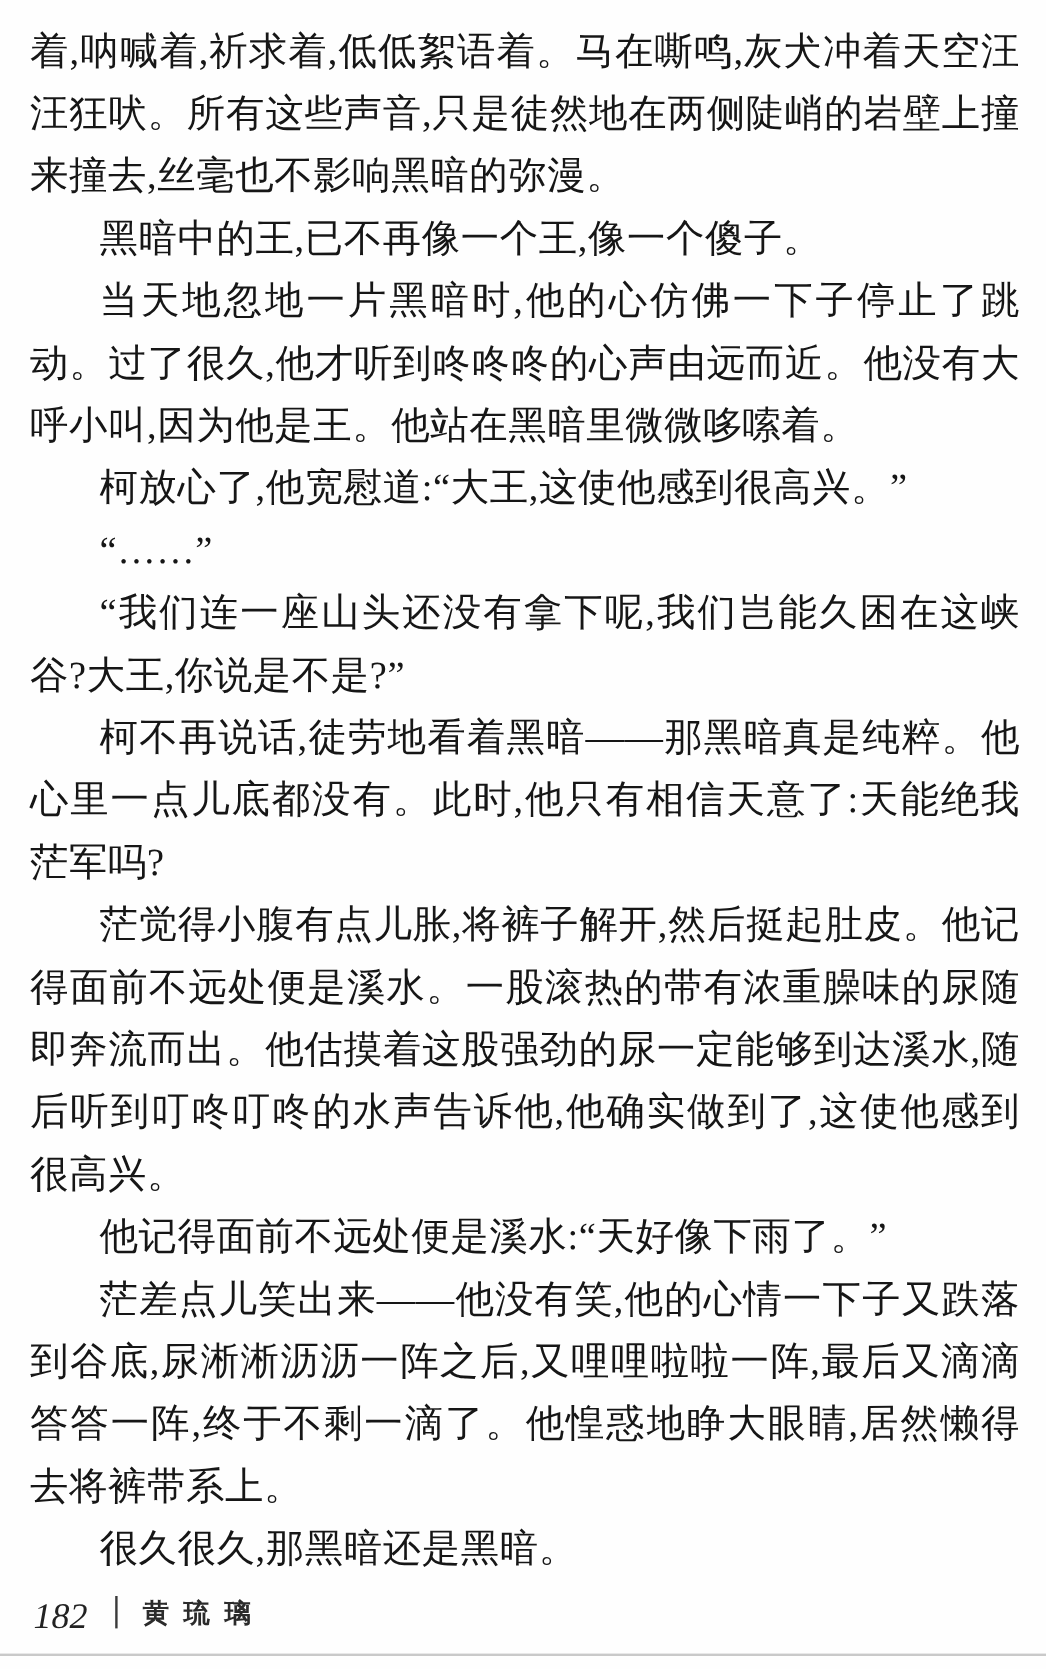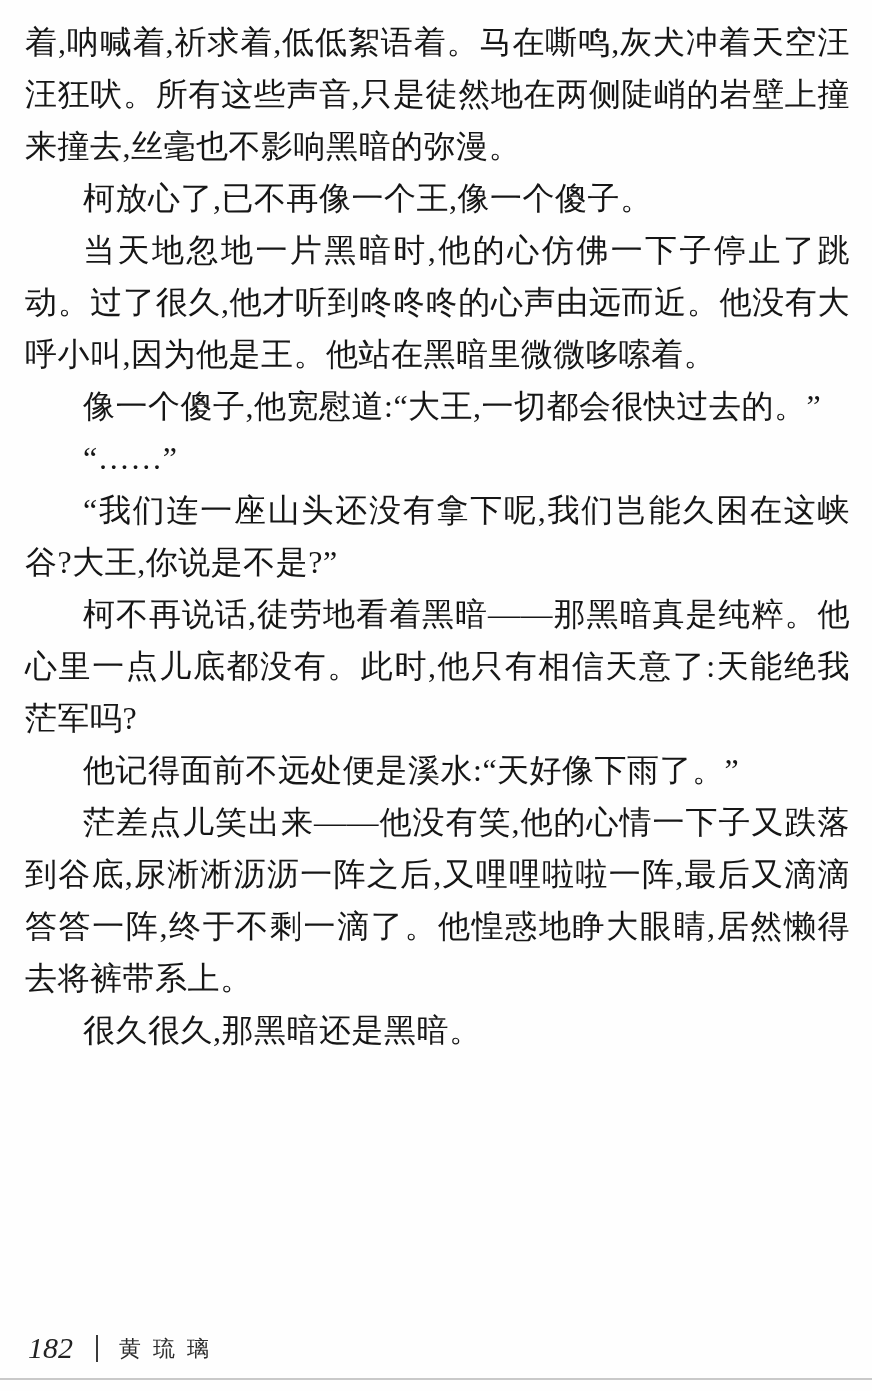--- a/index.html
+++ b/index.html
@@ -32,68 +32,68 @@
     letter-spacing: 0.5px;
   }
 
   .para.no-indent { text-indent: 0; }
 
   .page-footer {
     position: absolute;
     left: 28px;
     top: 1330px;
     display: flex;
-    align-items: center;
   }
 
   .page-number {
     font-size: 30px;
     font-style: italic;
     color: #222222;
     line-height: 36px;
   }
 
   .footer-divider {
     width: 2px;
     height: 27px;
     background: #3a3a3a;
     margin: 0 21px 0 23px;
   }
 
   .book-title {
     font-size: 22px;
     letter-spacing: 12px;
     color: #2b2b2b;
-    font-weight: 400;
+    font-weight: 700;
     line-height: 28px;
     transform: translateY(1px);
   }
 
   .bottom-rule {
     position: absolute;
     left: 0;
     right: 0;
     top: 1378px;
     height: 2px;
     background: #c9c9c9;
   }
 </style>
 </head>
 <body>
 
 <div class="page">
 
   <div class="text-block">
     <p class="para no-indent">着,呐喊着,祈求着,低低絮语着。马在嘶鸣,灰犬冲着天空汪汪狂吠。所有这些声音,只是徒然地在两侧陡峭的岩壁上撞来撞去,丝毫也不影响黑暗的弥漫。</p>
-    <p class="para">柯放心了,已不再像一个王,像一个傻子。</p>
+    <p class="para">黑暗中的王,已不再像一个王,像一个傻子。</p>
     <p class="para">当天地忽地一片黑暗时,他的心仿佛一下子停止了跳动。过了很久,他才听到咚咚咚的心声由远而近。他没有大呼小叫,因为他是王。他站在黑暗里微微哆嗦着。</p>
-    <p class="para">像一个傻子,他宽慰道:“大王,一切都会很快过去的。”</p>
+    <p class="para">柯放心了,他宽慰道:“大王,这使他感到很高兴。”</p>
     <p class="para">“……”</p>
     <p class="para">“我们连一座山头还没有拿下呢,我们岂能久困在这峡谷?大王,你说是不是?”</p>
     <p class="para">柯不再说话,徒劳地看着黑暗——那黑暗真是纯粹。他心里一点儿底都没有。此时,他只有相信天意了:天能绝我茫军吗?</p>
+    <p class="para">茫觉得小腹有点儿胀,将裤子解开,然后挺起肚皮。他记得面前不远处便是溪水。一股滚热的带有浓重臊味的尿随即奔流而出。他估摸着这股强劲的尿一定能够到达溪水,随后听到叮咚叮咚的水声告诉他,他确实做到了,这使他感到很高兴。</p>
     <p class="para">他记得面前不远处便是溪水:“天好像下雨了。”</p>
     <p class="para">茫差点儿笑出来——他没有笑,他的心情一下子又跌落到谷底,尿淅淅沥沥一阵之后,又哩哩啦啦一阵,最后又滴滴答答一阵,终于不剩一滴了。他惶惑地睁大眼睛,居然懒得去将裤带系上。</p>
     <p class="para">很久很久,那黑暗还是黑暗。</p>
   </div>
 
   <div class="page-footer">
     <span class="page-number">182</span>
     <span class="footer-divider"></span>
     <span class="book-title">黄琉璃</span>
   </div>

